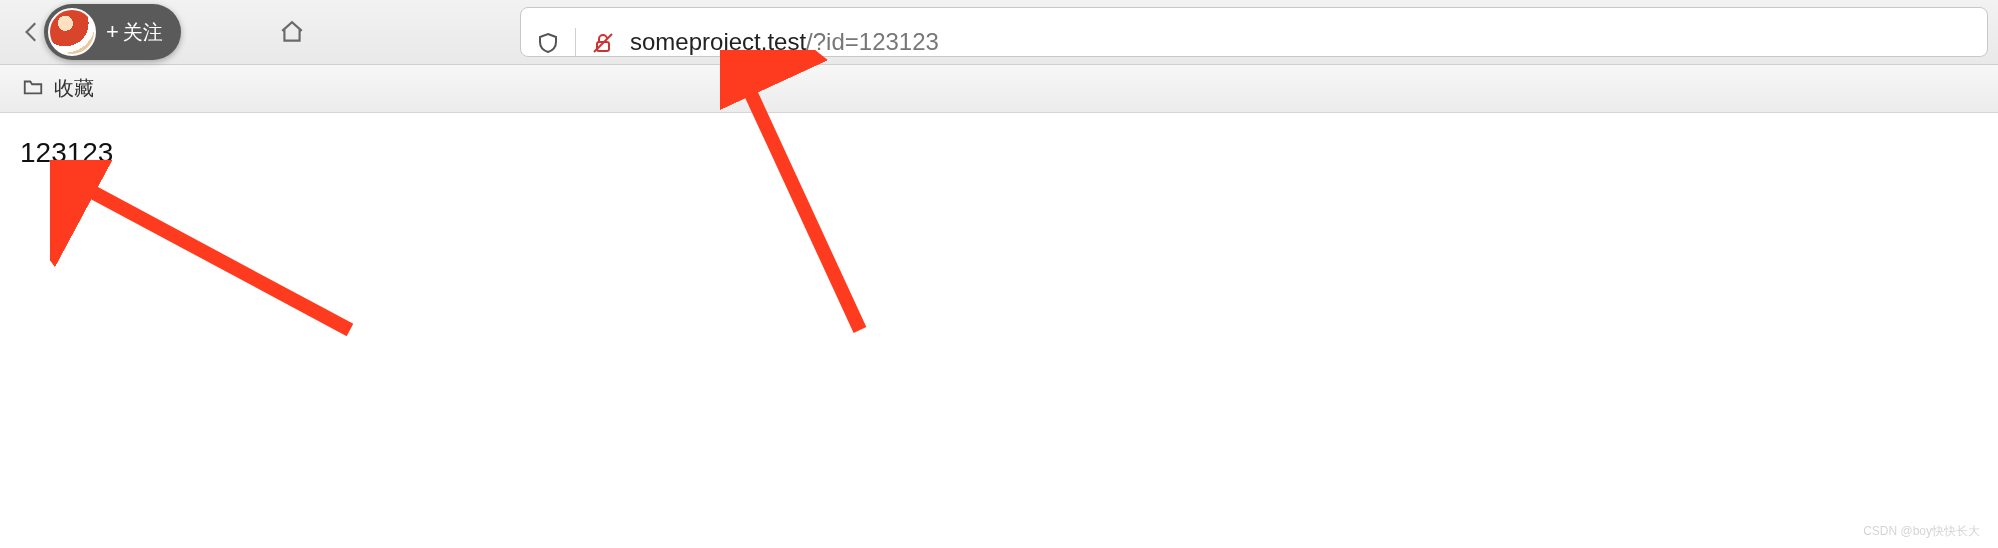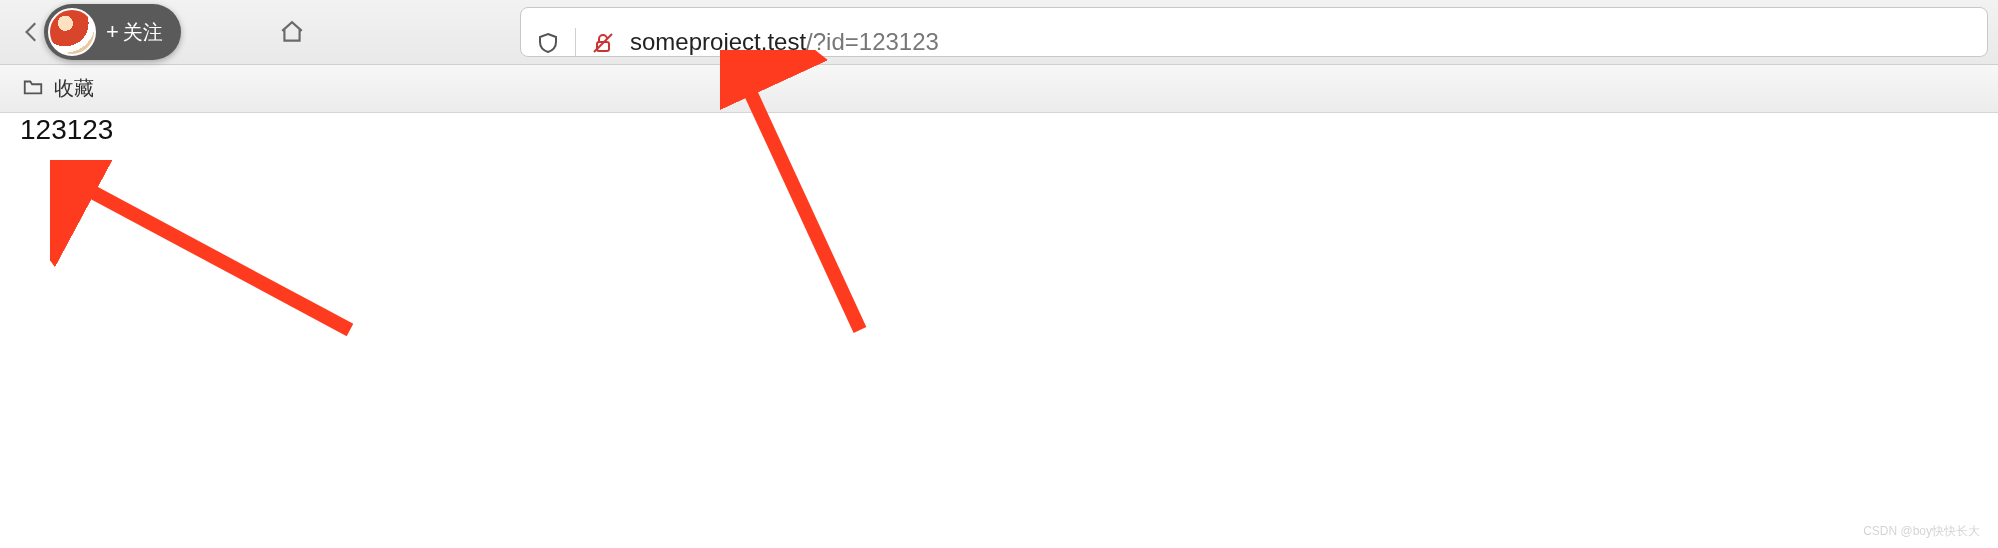--- a/index.html
+++ b/index.html
@@ -75,21 +75,21 @@
     background: linear-gradient(#f7f7f7, #ececec);
     border-bottom: 1px solid #d5d5d5;
     display: flex; align-items: center;
     padding: 8px 20px;
     gap: 8px;
   }
   .folder-icon svg { width: 26px; height: 22px; fill:none; stroke:#555; stroke-width:2; }
   .bm-label { font-size: 20px; color: #333; }
 
   .page {
-    padding: 1px 20px;
+    padding: 24px 20px;
     font-size: 28px;
     color: #111;
     background: #fff;
   }
 
   .annotation-arrow { position: absolute; pointer-events: none; }
 
   .watermark {
     position: absolute; right: 18px; bottom: 8px;
     font-size: 12px; color: rgba(0,0,0,0.18);

